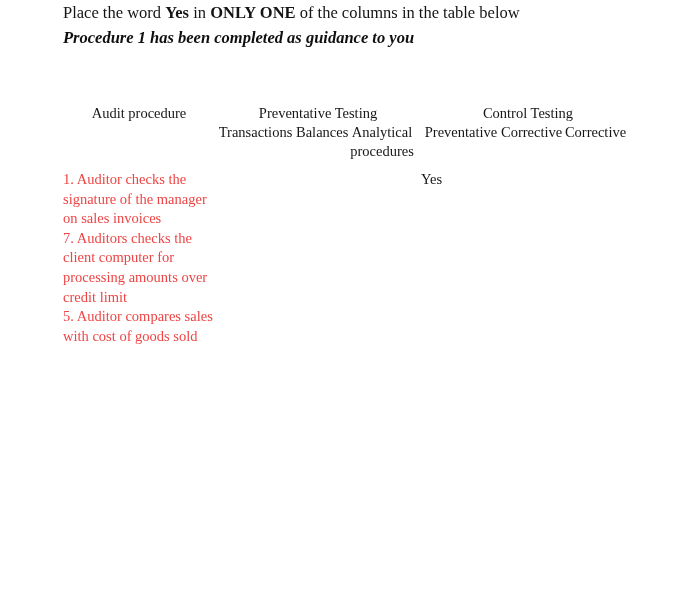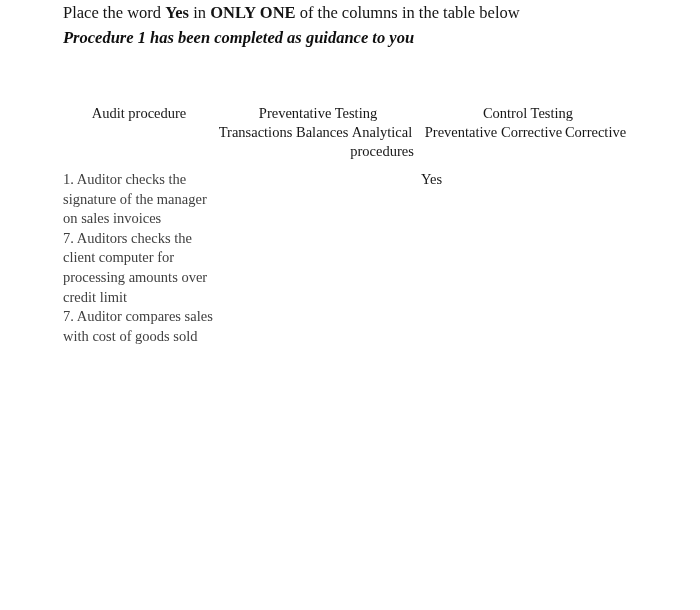--- a/index.html
+++ b/index.html
@@ -75,21 +75,21 @@
     line-height: 19px;
     color: #161616;
     padding-bottom: 1px;
   }
   .sub-head.left   { text-align: center; }
   .sub-head.right  { }
 
   .proc-cell {
     font-size: 14.5px;
     line-height: 19.6px;
-    color: #404040;
+    color: #ef4444;
     padding-top: 9px;
     padding-right: 12px;
     text-align: left;
   }
   .ans-cell {
     font-size: 14.5px;
     line-height: 19.6px;
     color: #161616;
     padding-top: 9px;
     text-align: left;
@@ -164,21 +164,21 @@
         <td class="ans-cell"></td>
         <td class="ans-cell"></td>
         <td class="ans-cell"></td>
         <td class="ans-cell"></td>
         <td class="ans-cell"></td>
         <td class="ans-cell"></td>
       </tr>
 
 
       <tr>
-        <td class="proc-cell">7. Auditor compares sales with cost of goods sold</td>
+        <td class="proc-cell">5. Auditor compares sales with cost of goods sold</td>
         <td class="ans-cell"></td>
         <td class="ans-cell"></td>
         <td class="ans-cell"></td>
         <td class="ans-cell"></td>
         <td class="ans-cell"></td>
         <td class="ans-cell"></td>
       </tr>
 
 
     </tbody>

